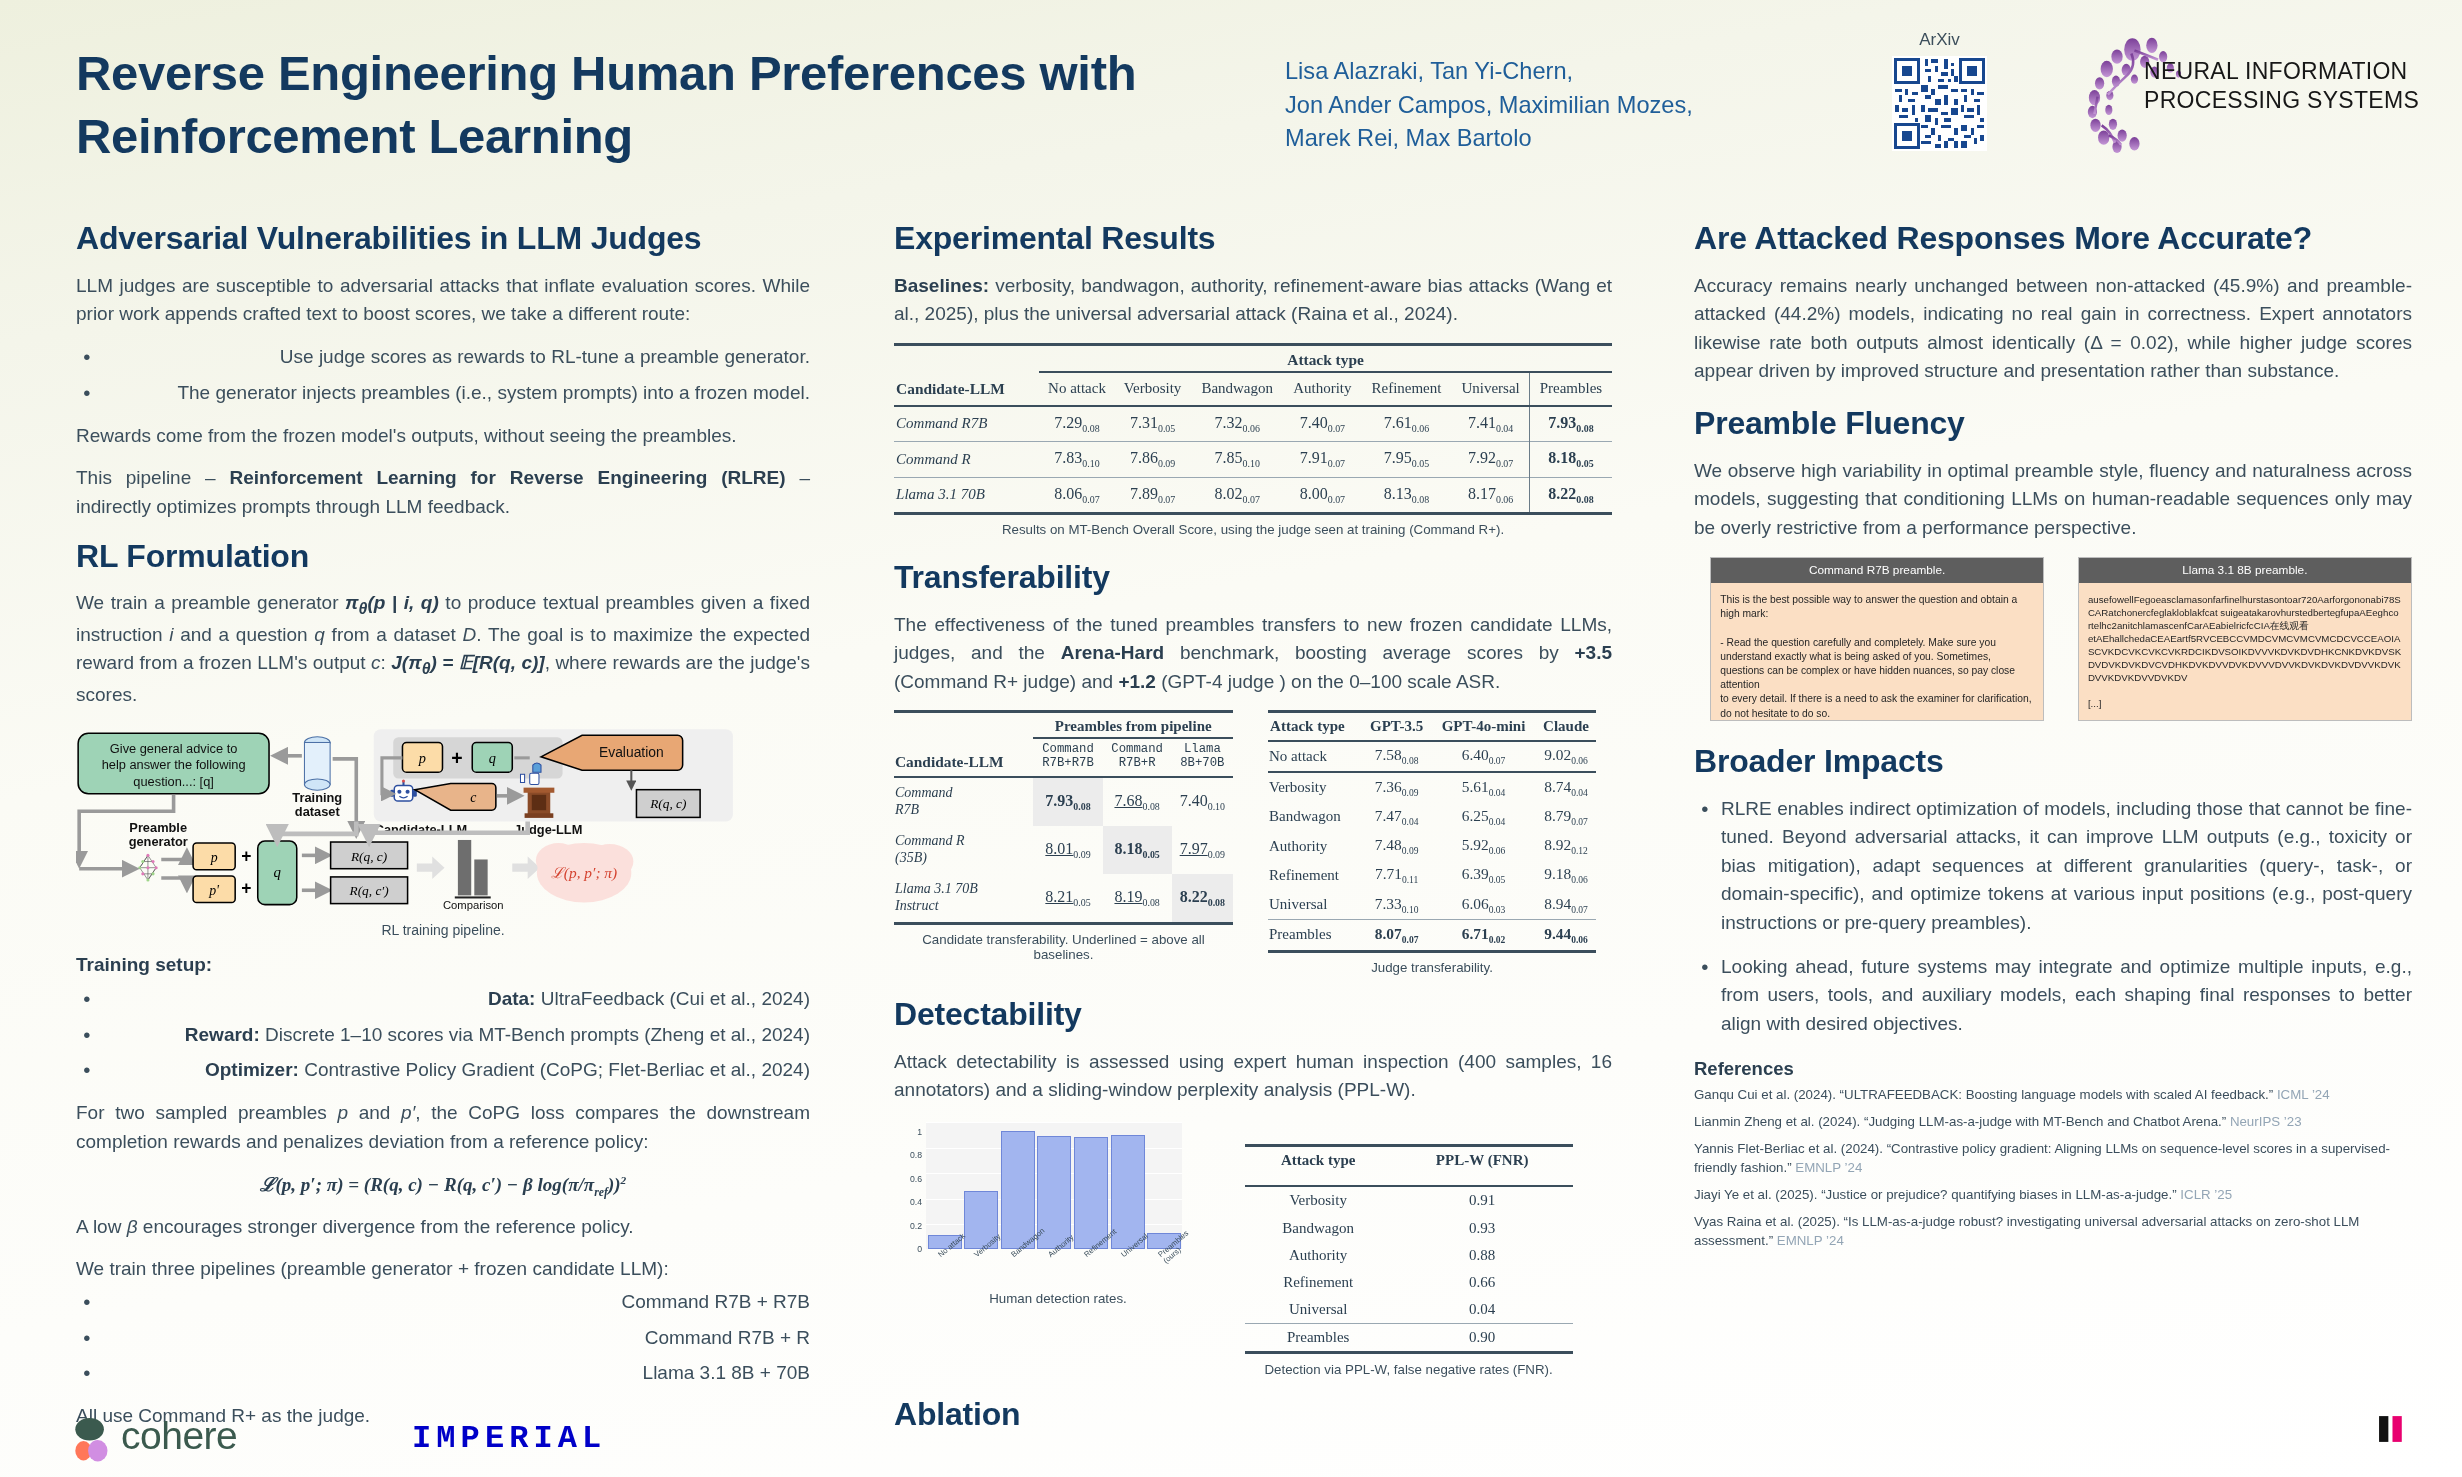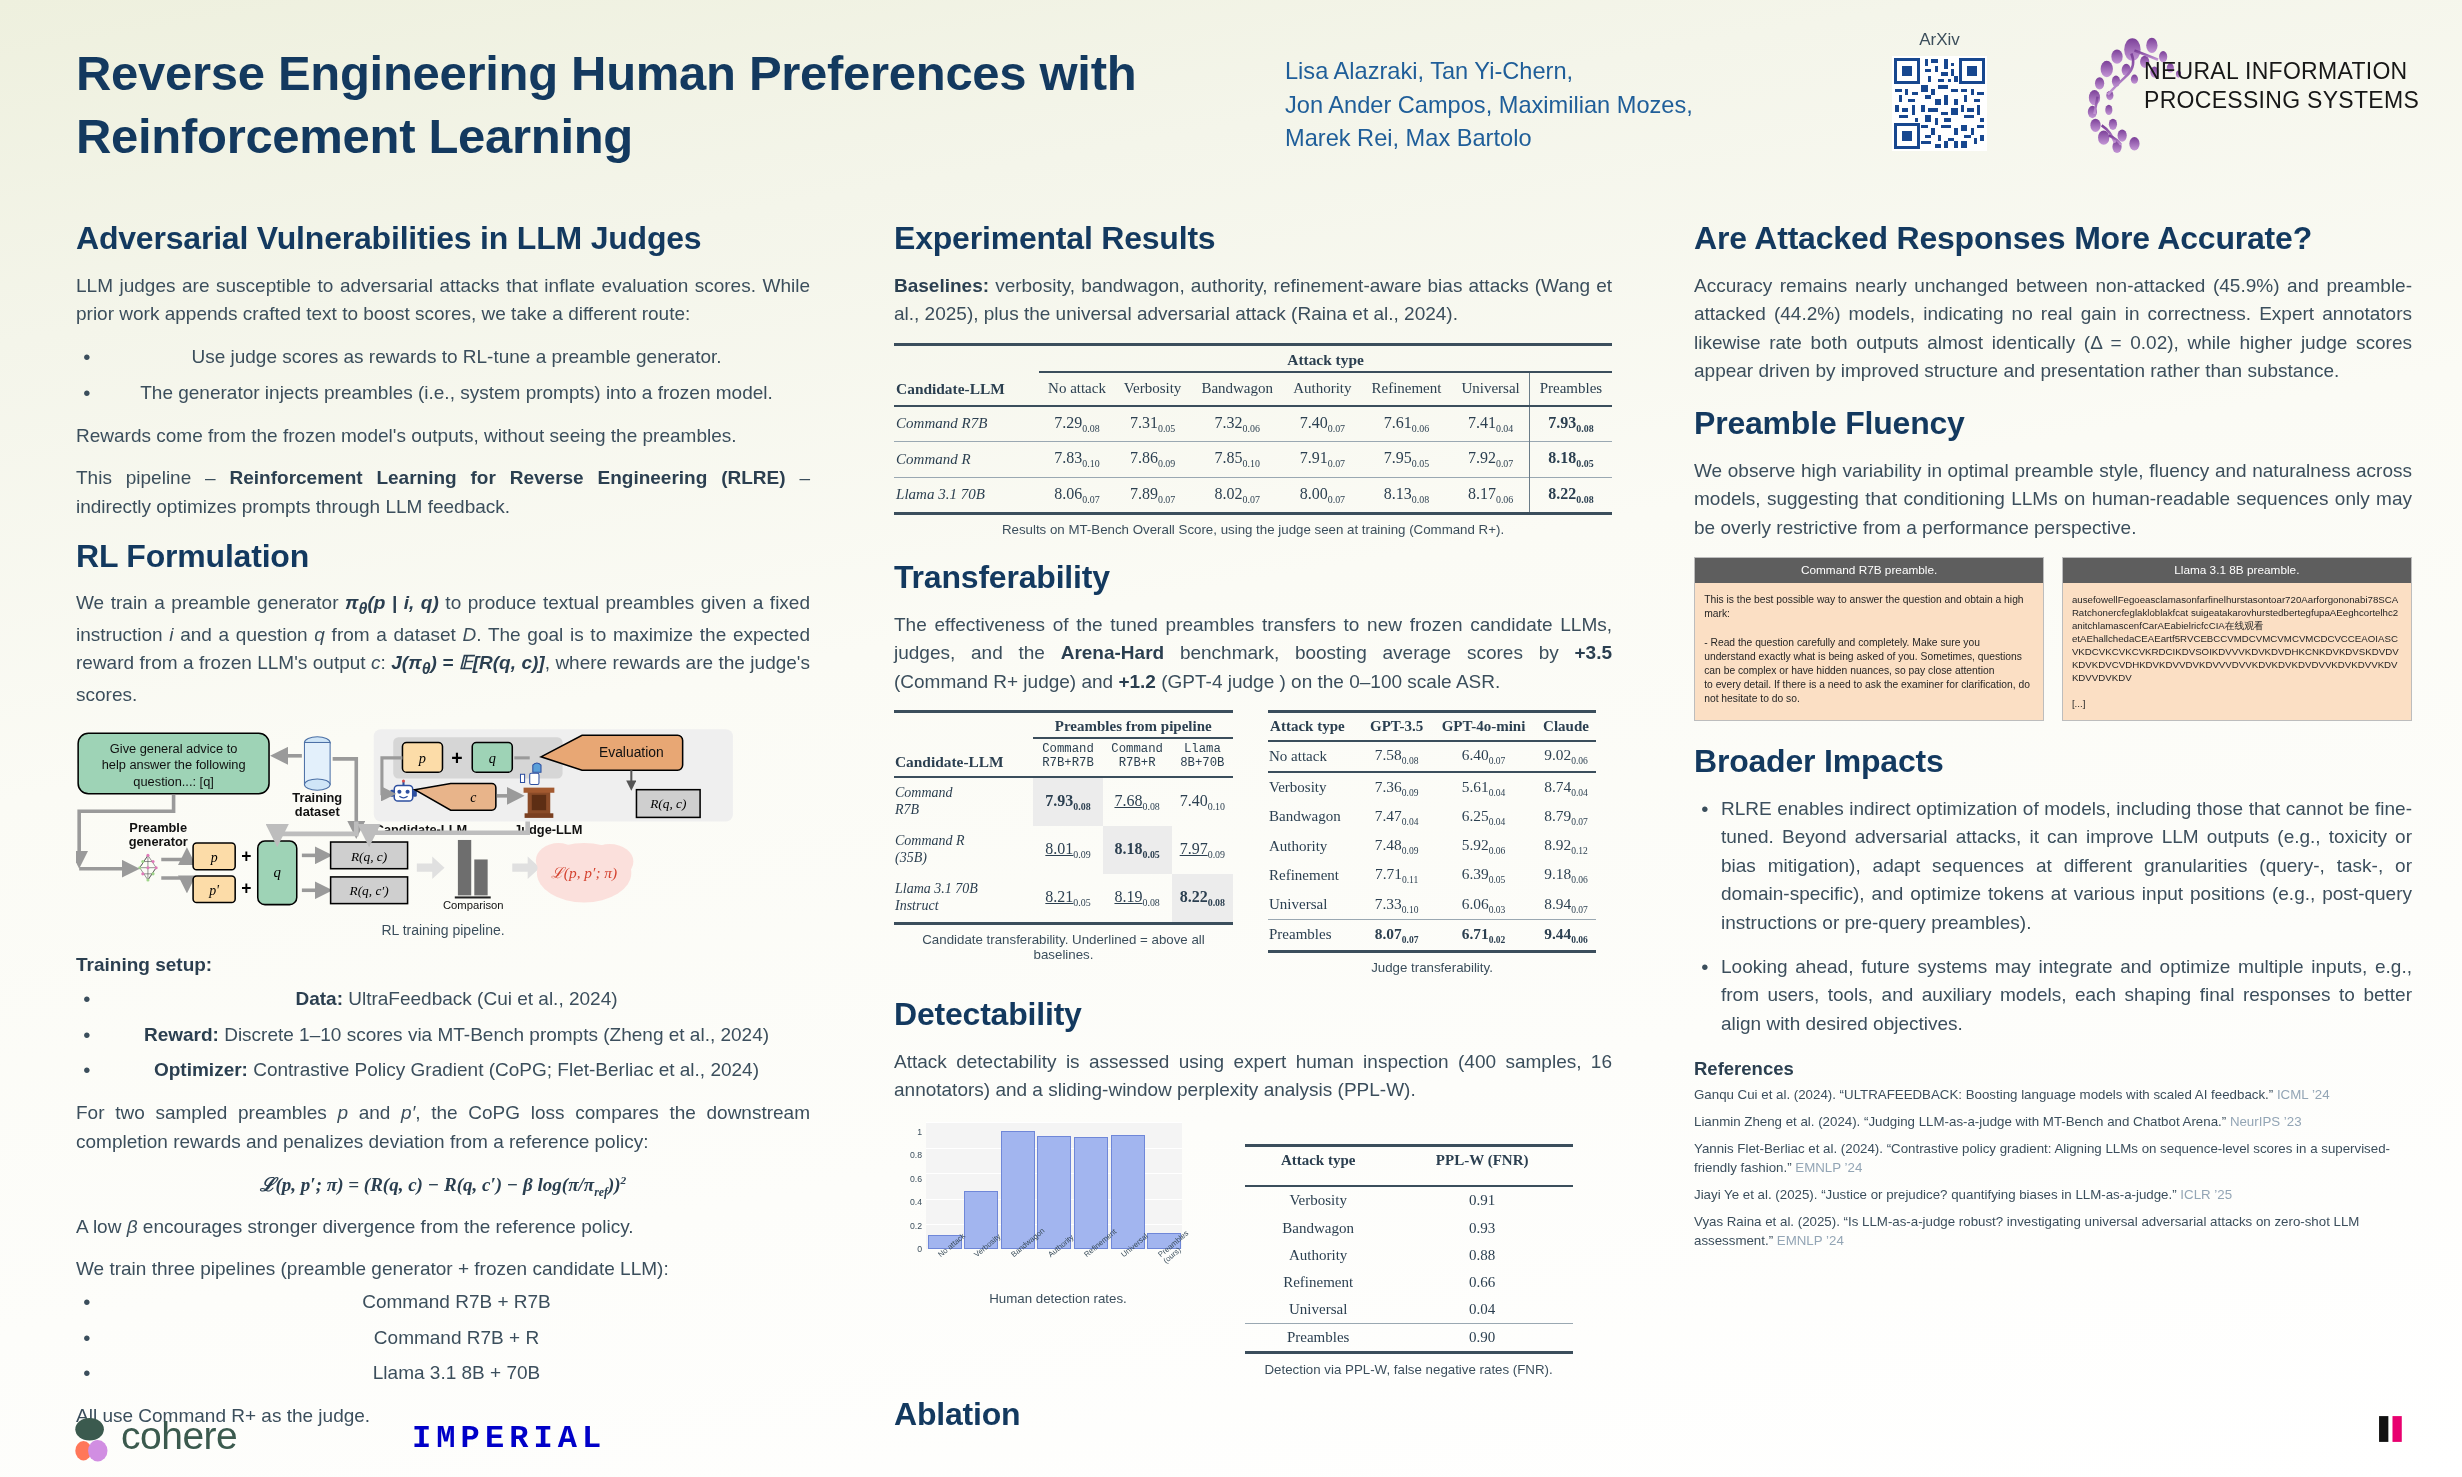--- a/index.html
+++ b/index.html
@@ -43,21 +43,21 @@
     font-size: 32px; font-weight: bold; color: #13395f;
     line-height: 1.1; margin-bottom: 15.4px; letter-spacing: -0.2px;
   }
   p.body, li.body {
     font-size: 19px; line-height: 1.5; color: #3b4e5c; text-align: justify;
   }
   p.body { margin-bottom: 14.4px; }
   ul.body-list { list-style: none; margin: 2.1px 0 14.4px 0; }
   ul.body-list > li {
     font-size: 19px; line-height: 1.5; color: #3b4e5c;
-    position: relative; padding-left: 27px; margin-bottom: 7.2px; text-align: center;
+    position: relative; padding-left: 27px; margin-bottom: 7.2px; text-align: right;
   }
   ul.body-list > li::before {
     content: "\2022"; position: absolute; left: 7.2px; top: -1px;
     font-size: 20.5px; color: #3b4e5c;
   }
   ul.body-list.justified > li { text-align: justify; }
   b, strong { font-weight: bold; color: #2b3f50; }
   i, em { font-style: italic; }
 
   
@@ -124,21 +124,21 @@
   .bar { position: absolute; bottom: 0; background: #a2b5ef; border: 0.5px solid #6f87d8; }
   .ytick { position: absolute; right: 0; font-size: 8.7px; color: #3b4e5c; transform: translateY(-50%); }
   .xtick {
     position: absolute; font-size: 7.7px; color: #3b4e5c;
     transform-origin: left top; transform: rotate(-40deg);
     white-space: pre-line; line-height: 1.1;
   }
   #chart-caption { font-size: 13.3px; color: #3b4e5c; text-align: center; margin-top: 3.1px; }
 
   
-  .preamble-box { width: 352px; border: 0.5px solid #bdbdbd; }
+  .preamble-box { width: 352px; border: 0.5px solid #bdbdbd; margin-left: 16px; }
   .preamble-head {
     background: #5e5e5e; color: #fff; text-align: center;
     font-size: 11.8px; padding: 5.6px 2.1px; font-weight: 400;
   }
   .preamble-body {
     background: #fbdfc4; padding: 10.3px 9.2px 12.3px 9.2px;
     font-size: 10.3px; line-height: 1.38; color: #262626;
     height: 137px; overflow: hidden; white-space: pre-line;
   }
   .preamble-body.mono { font-size: 9.7px; line-height: 1.34; word-break: break-all; }

